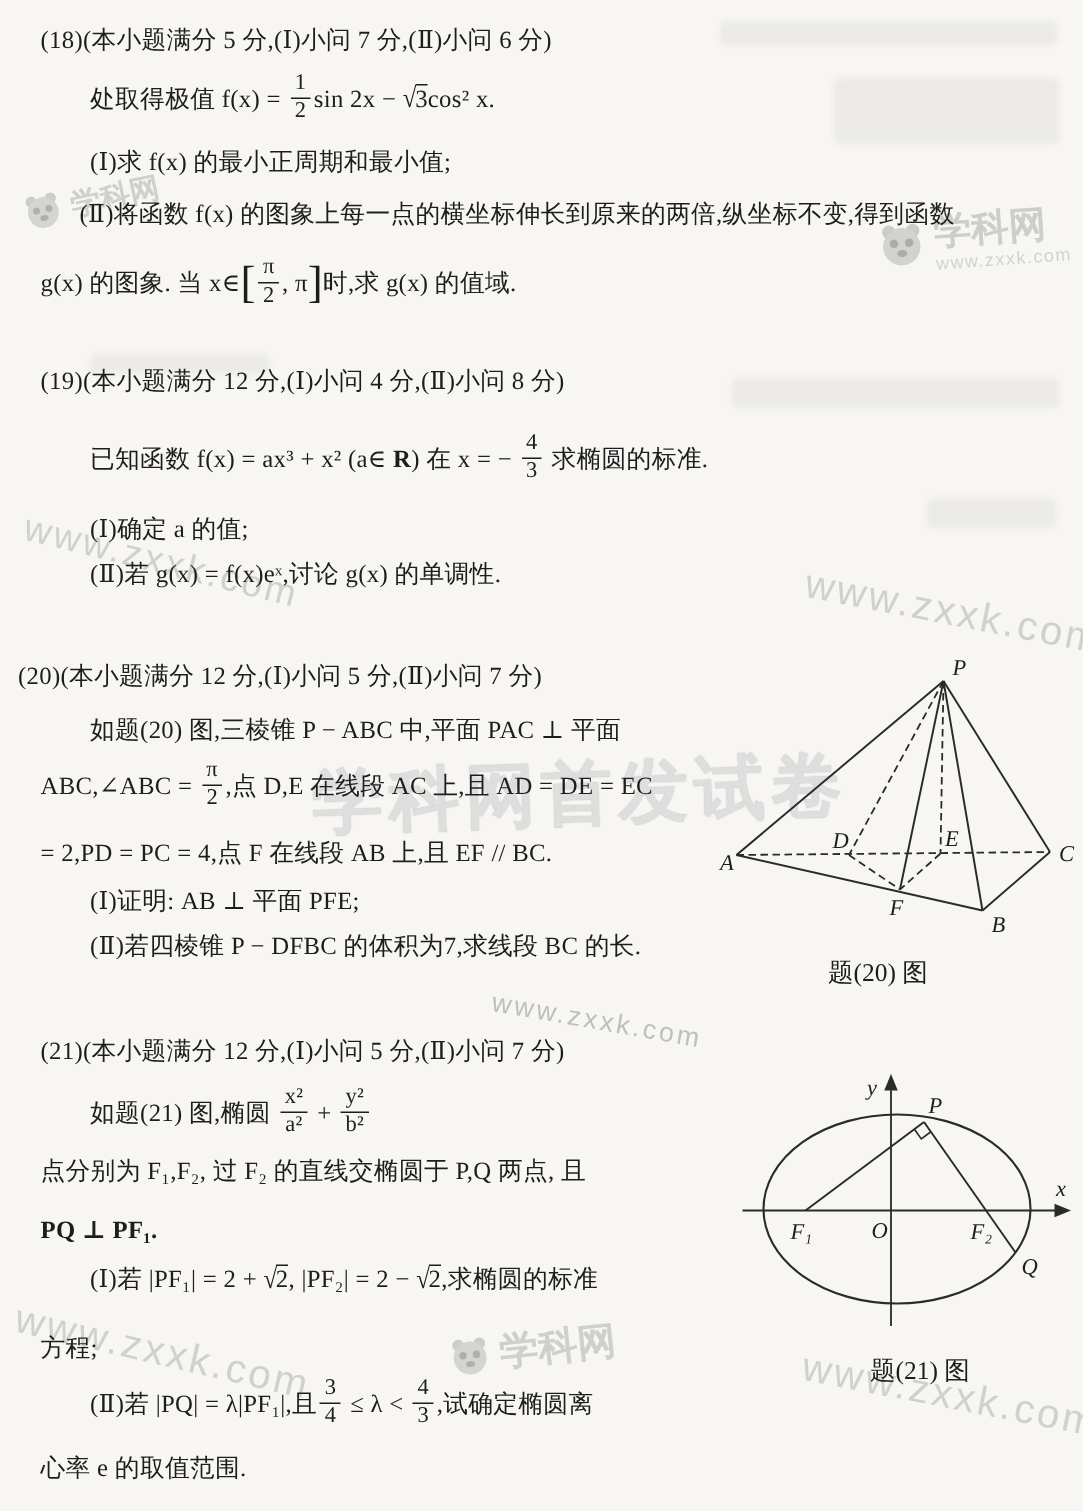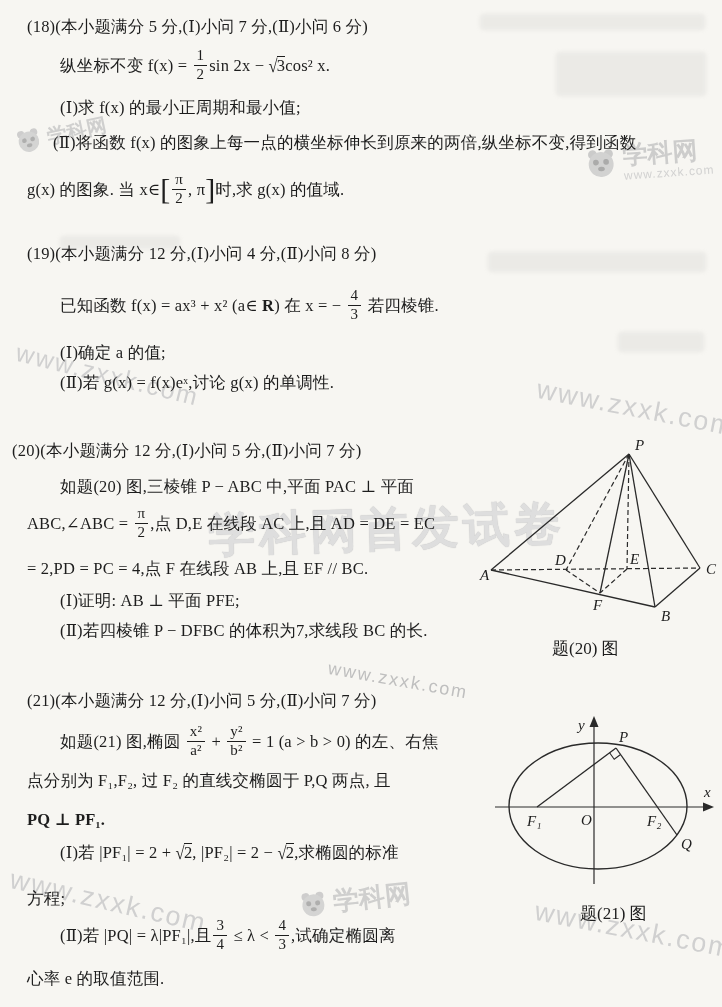--- a/index.html
+++ b/index.html
@@ -79,30 +79,30 @@
       <circle cx="10.5" cy="14" r="2.5" fill="#9e9e9e"></circle>
       <circle cx="19.5" cy="14" r="2.5" fill="#9e9e9e"></circle>
       <ellipse cx="15" cy="20" rx="3" ry="2" fill="#9e9e9e"></ellipse>
     </svg>
   <span class="brand" style="font-size:26px;">学科网</span>
 </div>
 <div class="wm wm-url" style="left:538px;top:896px;font-size:27px;transform:rotate(11deg);transform-origin:left top;">www.zxxk.com</div>
 
 <div class="line" style="left:27px;top:16px;">(18)(本小题满分 5 分,(Ⅰ)小问 7 分,(Ⅱ)小问 6 分)</div>
 
-<div class="line" style="left:60px;top:50px;"><span>纵坐标不变 </span><span class="m">f(x)</span><span> = </span><span class="frac"><span class="fn">1</span><span class="fd">2</span></span><span>sin 2</span><span class="m">x</span><span> − </span><span class="sqrt"><span class="sr">√</span><span class="sv">3</span></span><span>cos² </span><span class="m">x</span><span>.</span></div>
+<div class="line" style="left:60px;top:50px;"><span>处取得极值 </span><span class="m">f(x)</span><span> = </span><span class="frac"><span class="fn">1</span><span class="fd">2</span></span><span>sin 2</span><span class="m">x</span><span> − </span><span class="sqrt"><span class="sr">√</span><span class="sv">3</span></span><span>cos² </span><span class="m">x</span><span>.</span></div>
 
 <div class="line" style="left:60px;top:97px;">(Ⅰ)求 f(x) 的最小正周期和最小值;</div>
 <div class="line" style="left:53px;top:132px;">(Ⅱ)将函数 f(x) 的图象上每一点的横坐标伸长到原来的两倍,纵坐标不变,得到函数</div>
 
 <div class="line" style="left:27px;top:172px;"><span>g(x) 的图象. 当 x∈</span><span class="bigbr">[</span><span class="frac"><span class="fn">π</span><span class="fd">2</span></span><span>, π</span><span class="bigbr">]</span><span>时,求 g(x) 的值域.</span></div>
 
 <div class="line" style="left:27px;top:243px;">(19)(本小题满分 12 分,(Ⅰ)小问 4 分,(Ⅱ)小问 8 分)</div>
 
-<div class="line" style="left:60px;top:290px;"><span>已知函数 f(x) = </span><span class="m">ax³ + x²</span><span> (a∈ </span><span class="bold">R</span><span>) 在 x = − </span><span class="frac"><span class="fn">4</span><span class="fd">3</span></span><span> 若四棱锥.</span></div>
+<div class="line" style="left:60px;top:290px;"><span>已知函数 f(x) = </span><span class="m">ax³ + x²</span><span> (a∈ </span><span class="bold">R</span><span>) 在 x = − </span><span class="frac"><span class="fn">4</span><span class="fd">3</span></span><span> 求椭圆的标准.</span></div>
 
 <div class="line" style="left:60px;top:342px;">(Ⅰ)确定 a 的值;</div>
 <div class="line" style="left:60px;top:372px;">(Ⅱ)若 g(x) = f(x)eˣ,讨论 g(x) 的单调性.</div>
 
 <div class="line" style="left:12px;top:440px;">(20)(本小题满分 12 分,(Ⅰ)小问 5 分,(Ⅱ)小问 7 分)</div>
 <div class="line" style="left:60px;top:476px;">如题(20) 图,三棱锥 P − ABC 中,平面 PAC ⊥ 平面</div>
 
 <div class="line" style="left:27px;top:508px;"><span>ABC,∠ABC = </span><span class="frac"><span class="fn">π</span><span class="fd">2</span></span><span>,点 D,E 在线段 AC 上,且 AD = DE = EC</span></div>
 
 <div class="line" style="left:27px;top:558px;">= 2,PD = PC = 4,点 F 在线段 AB 上,且 EF // BC.</div>
@@ -130,21 +130,21 @@
   <text x="228" y="146">C</text>
   <text x="183" y="193">B</text>
   <text x="115" y="182">F</text>
   <text x="77" y="137">D</text>
   <text x="152" y="136">E</text>
 </svg>
 <div class="cap" style="left:552px;top:637px;">题(20) 图</div>
 
 <div class="line" style="left:27px;top:690px;">(21)(本小题满分 12 分,(Ⅰ)小问 5 分,(Ⅱ)小问 7 分)</div>
 
-<div class="line" style="left:60px;top:726px;"><span>如题(21) 图,椭圆 </span><span class="frac"><span class="fn m">x²</span><span class="fd m">a²</span></span><span> + </span><span class="frac"><span class="fn m">y²</span><span class="fd m">b²</span></span><span> = 1 (a &gt; b &gt; 0) 的左、右焦</span></div>
+<div class="line" style="left:60px;top:726px;"><span>如题(21) 图,椭圆 </span><span class="frac"><span class="fn m">x²</span><span class="fd m">a²</span></span><span> + </span><span class="frac"><span class="fn m">y²</span><span class="fd m">b²</span></span></div>
 
 <div class="line" style="left:27px;top:770px;">点分别为 F₁,F₂, 过 F₂ 的直线交椭圆于 P,Q 两点, 且</div>
 <div class="line" style="left:27px;top:810px;font-weight:bold;">PQ ⊥ PF₁.</div>
 
 <div class="line" style="left:60px;top:842px;"><span>(Ⅰ)若 |PF₁| = 2 + </span><span class="sqrt"><span class="sr">√</span><span class="sv">2</span></span><span>, |PF₂| = 2 − </span><span class="sqrt"><span class="sr">√</span><span class="sv">2</span></span><span>,求椭圆的标准</span></div>
 
 <div class="line" style="left:27px;top:888px;">方程;</div>
 
 <div class="line" style="left:60px;top:920px;"><span>(Ⅱ)若 |PQ| = λ|PF₁|,且</span><span class="frac"><span class="fn">3</span><span class="fd">4</span></span><span> ≤ λ &lt; </span><span class="frac"><span class="fn">4</span><span class="fd">3</span></span><span>,试确定椭圆离</span></div>
 

